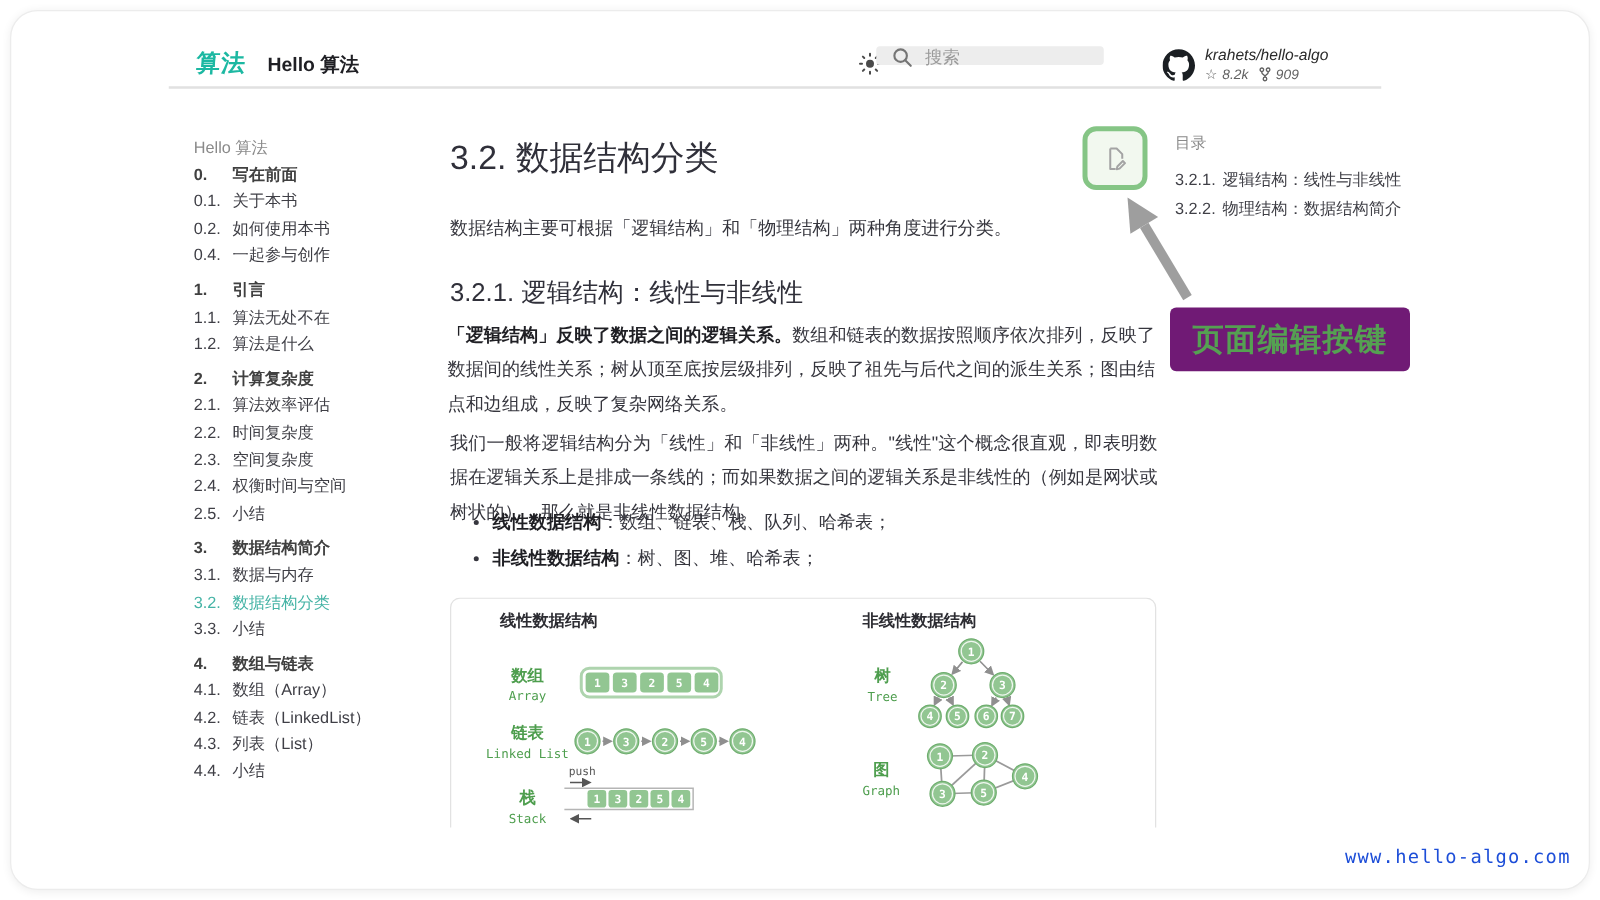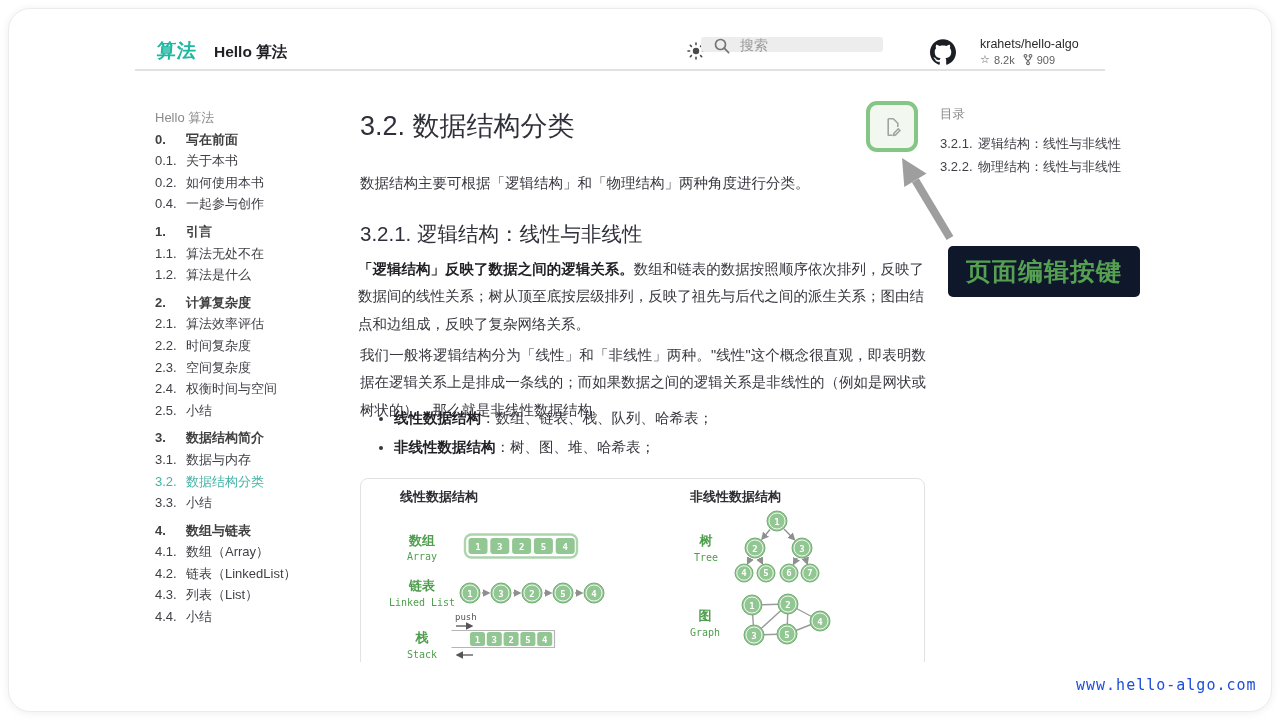--- a/index.html
+++ b/index.html
@@ -12,21 +12,21 @@
   .logo { position:absolute; left:157px; top:38px; font-size:19px; font-weight:800;
           color:#1cb8a2; letter-spacing:1px; transform:skewX(-4deg); }
   .site-title { position:absolute; left:214px; top:42px; font-size:15.5px; font-weight:700; color:#1f1f24; }
   .theme-toggle { position:absolute; left:686px; top:41px; width:20px; height:20px; cursor:pointer; }
   .searchbox { position:absolute; left:701px; top:37px; width:182px; height:15px;
                background:#ededed; border-radius:3px; display:flex; align-items:flex-start; }
   .searchbox svg { margin-left:12px; }
   .searchbox input { border:none; outline:none; background:transparent; margin-left:9px;
                      font-size:14px; color:#333; width:130px; font-family:inherit; }
   .searchbox input::placeholder { color:#9b9b9b; }
-  .repo { position:absolute; left:930px; top:37px; display:flex; align-items:center; gap:24px; cursor:pointer; }
+  .repo { position:absolute; left:930px; top:37px; display:flex; align-items:center; gap:8px; cursor:pointer;font-style:italic; }
   .repo-name { font-size:12.5px; color:#2b2b2b; }
   .repo-stats { font-size:11px; color:#616161; margin-top:2px; display:flex; align-items:center; gap:4px; }
   .header-divider { position:absolute; left:135px; top:69px; width:970px; height:2px; background:#e1e1e1; }
 
   
   .sidebar { position:absolute; left:155px; top:107px; width:190px; font-size:13px; }
   .nav-item { line-height:21.6px; white-space:nowrap; color:#3f3f46; cursor:pointer; }
   .nav-num { display:inline-block; width:31px; }
   .nav-title { color:#8a8a8a; cursor:default; }
   .nav-group { font-weight:700; color:#404040; margin-top:6px; }
@@ -48,23 +48,23 @@
 
   
   .fig-clip { position:absolute; left:360px; top:478px; width:567px; height:184px; overflow:hidden; }
   .fig-card { width:565px; height:230px; border:1px solid #e2e2e2; border-radius:8px; background:#fff; }
 
   
   .edit-btn { position:absolute; left:866px; top:101px; width:52px; height:51px; border-radius:11px;
               border:4px solid #85c585; background:#f2f8ef; display:flex; align-items:center;
               justify-content:center; cursor:pointer; }
   .annot-arrow { position:absolute; left:888px; top:150px; }
-  .annot-label { position:absolute; left:936px; top:246px; width:192px; height:51px; background:#0f172a;
+  .annot-label { position:absolute; left:936px; top:246px; width:192px; height:51px; background:#701a75;
                  border-radius:5px; display:flex; align-items:center; justify-content:center;
-                 font-size:25px; font-weight:700; color:#55a052; letter-spacing:1px;margin-left:12px; }
+                 font-size:25px; font-weight:700; color:#55a052; letter-spacing:1px; }
 
   
   .toc { position:absolute; left:940px; top:106px; font-size:13px; }
   .toc-title { color:#8a8a8a; font-size:12.5px; margin-bottom:9px; }
   .toc-item { line-height:23px; color:#3f3f46; cursor:pointer; white-space:nowrap; }
   .toc-num { display:inline-block; width:38px; }
 
   .watermark { position:absolute; left:1076px; top:676px; font-family:"DejaVu Sans Mono",monospace;
                font-size:15px; color:#1d4ed8; letter-spacing:1px; }
 
@@ -327,17 +327,17 @@
 <svg class="annot-arrow" width="80" height="96" viewBox="0 0 80 96">
   <polygon points="14,8 38.5,23.6 16.3,37" fill="#9e9e9e"></polygon>
   <polygon points="65.4,85.9 58.6,90.1 24,32.4 30.8,28.2" fill="#9e9e9e"></polygon>
 </svg>
 <div class="annot-label">页面编辑按键</div>
 
 <div class="toc">
   <div class="toc-title">目录</div>
   <div>
       <div class="toc-item"><span class="toc-num">3.2.1.</span><span>逻辑结构：线性与非线性</span></div>
-      <div class="toc-item"><span class="toc-num">3.2.2.</span><span>物理结构：线性与非线性</span></div>
+      <div class="toc-item"><span class="toc-num">3.2.2.</span><span>物理结构：数据结构简介</span></div>
     </div>
 </div>
 
 <div class="watermark">www.hello-algo.com</div>
 
 </body></html>

